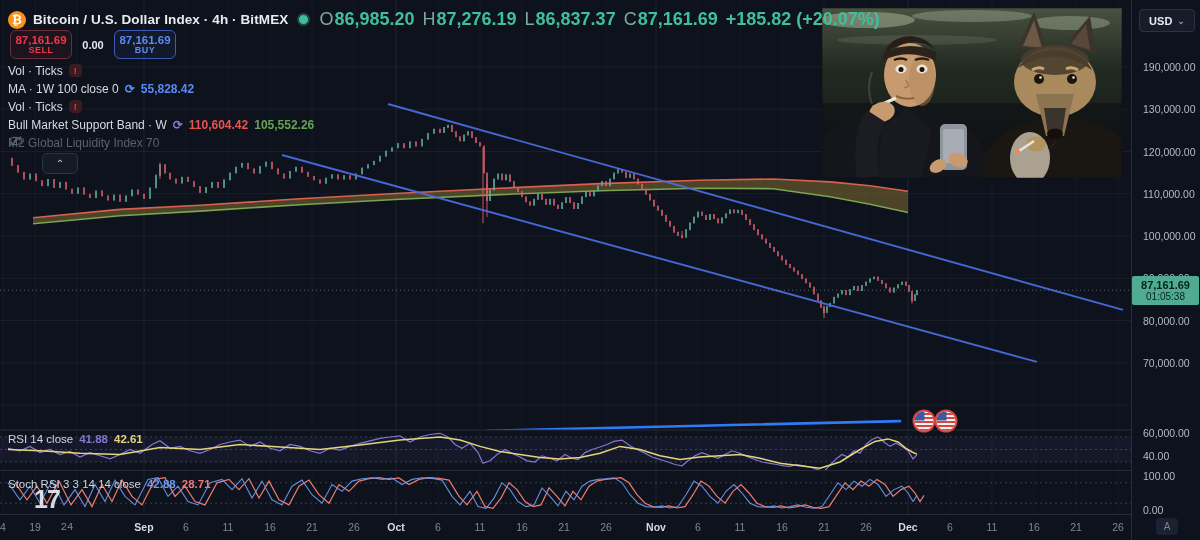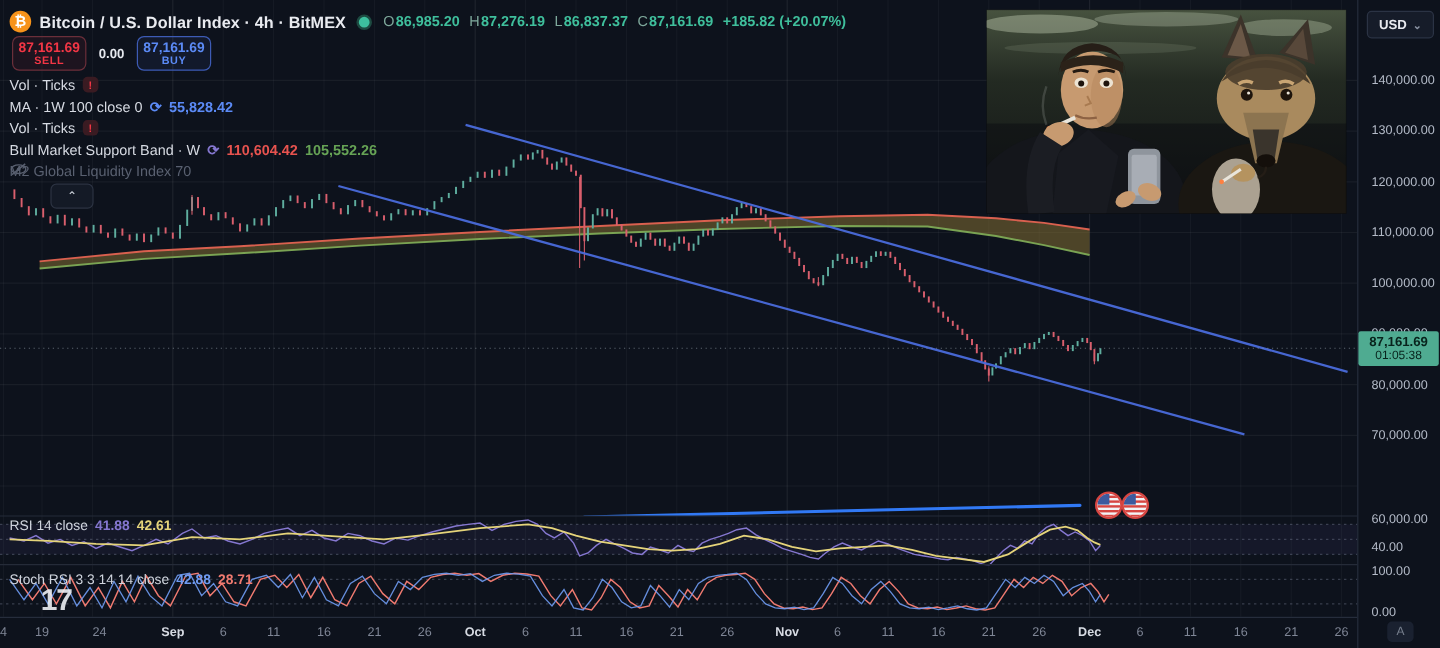--- a/index.html
+++ b/index.html
@@ -6,21 +6,21 @@
     font-family:"Liberation Sans",sans-serif;-webkit-font-smoothing:antialiased;}
   #stage{position:relative;width:1200px;height:540px;background:#0d121c;}
   svg{position:absolute;left:0;top:0;}
   .ov{position:absolute;z-index:5;}
   
   .hdr{left:8px;top:9px;display:flex;align-items:center;gap:7px;white-space:nowrap;}
   .btc-ic{width:18px;height:18px;border-radius:50%;background:#f7931a;color:#fff;font-weight:bold;
     font-size:12px;display:flex;align-items:center;justify-content:center;}
   .sym{color:#e9ebf0;font-size:13.5px;font-weight:700;letter-spacing:.1px;}
   .dot-ic{width:9px;height:9px;border-radius:50%;background:#3dbf9e;border:2px solid #1d4a41;margin:0 2px;}
-  .ohlc{display:flex;gap:8px;font-size:12px;font-weight:600;justify-content:flex-end;}
+  .ohlc{display:flex;gap:8px;font-size:18px;font-weight:600;justify-content:flex-end;}
   .ohlc .L{color:#7fa99c;margin-right:1px;font-weight:400;}
   .ohlc .V{color:#3fbf9c;}
   
   .orow{left:10px;top:30px;display:flex;align-items:center;gap:6px;}
   .obox{width:60px;height:27px;border-radius:6px;display:flex;flex-direction:column;align-items:center;
     justify-content:center;line-height:1.05;cursor:pointer;}
   .sell{border:1px solid #6b2f3a;background:rgba(242,54,69,.07);color:#f23645;}
   .buy{border:1px solid #3d5bb5;background:rgba(79,128,240,.07);color:#5b8af5;}
   .obox .p{font-size:11.5px;font-weight:700;}
   .obox .t{font-size:9px;font-weight:700;letter-spacing:.5px;}
@@ -507,21 +507,21 @@
     <span class="val" style="color:#8577d0;">41.88</span>
     <span class="val" style="color:#e5d47a;">42.61</span>
   </div>
   <div class="ov oleg" style="left:8px;top:478px;">
     <span>Stoch RSI 3 3 14 14 close</span>
     <span class="val" style="color:#6f9bf2;">42.88</span>
     <span class="val" style="color:#ef7a70;">28.71</span>
   </div>
 
   <div class="ov" id="price-axis">
-      <div class="ptick" style="top: 67px;">140,000.00</div>
+      <div class="ptick" style="top: 67px;">190,000.00</div>
       <div class="ptick" style="top: 109.3px;">130,000.00</div>
       <div class="ptick" style="top: 151.5px;">120,000.00</div>
       <div class="ptick" style="top: 193.8px;">110,000.00</div>
       <div class="ptick" style="top: 236px;">100,000.00</div>
       <div class="ptick" style="top: 278.3px;">90,000.00</div>
       <div class="ptick" style="top: 320.5px;">80,000.00</div>
       <div class="ptick" style="top: 362.8px;">70,000.00</div>
       <div class="ptick" style="top: 405px; margin-top: 28px;">60,000.00</div>
       <div class="ptick" style="top: 455.8px;">40.00</div>
       <div class="ptick" style="top: 476px;">100.00</div>
@@ -532,21 +532,21 @@
     <span class="chev">⌄</span>
   </div>
   <div class="ov price-badge" id="price-badge" style="top: 275.7px;">
     <span class="p">87,161.69</span>
     <span class="c">01:05:38</span>
   </div>
 
   <div class="ov" id="time-axis">
       <div class="ttick" style="left: 3px;">4</div>
       <div class="ttick" style="left: 35px;">19</div>
-      <div class="ttick" style="left: 83px;">24</div>
+      <div class="ttick" style="left: 67px; font-family: Liberation Mono, monospace;">24</div>
       <div class="ttick maj" style="left: 144px;">Sep</div>
       <div class="ttick" style="left: 186px;">6</div>
       <div class="ttick" style="left: 228px;">11</div>
       <div class="ttick" style="left: 270px;">16</div>
       <div class="ttick" style="left: 312px;">21</div>
       <div class="ttick" style="left: 354px;">26</div>
       <div class="ttick maj" style="left: 396px;">Oct</div>
       <div class="ttick" style="left: 438px;">6</div>
       <div class="ttick" style="left: 480px;">11</div>
       <div class="ttick" style="left: 522px;">16</div>

